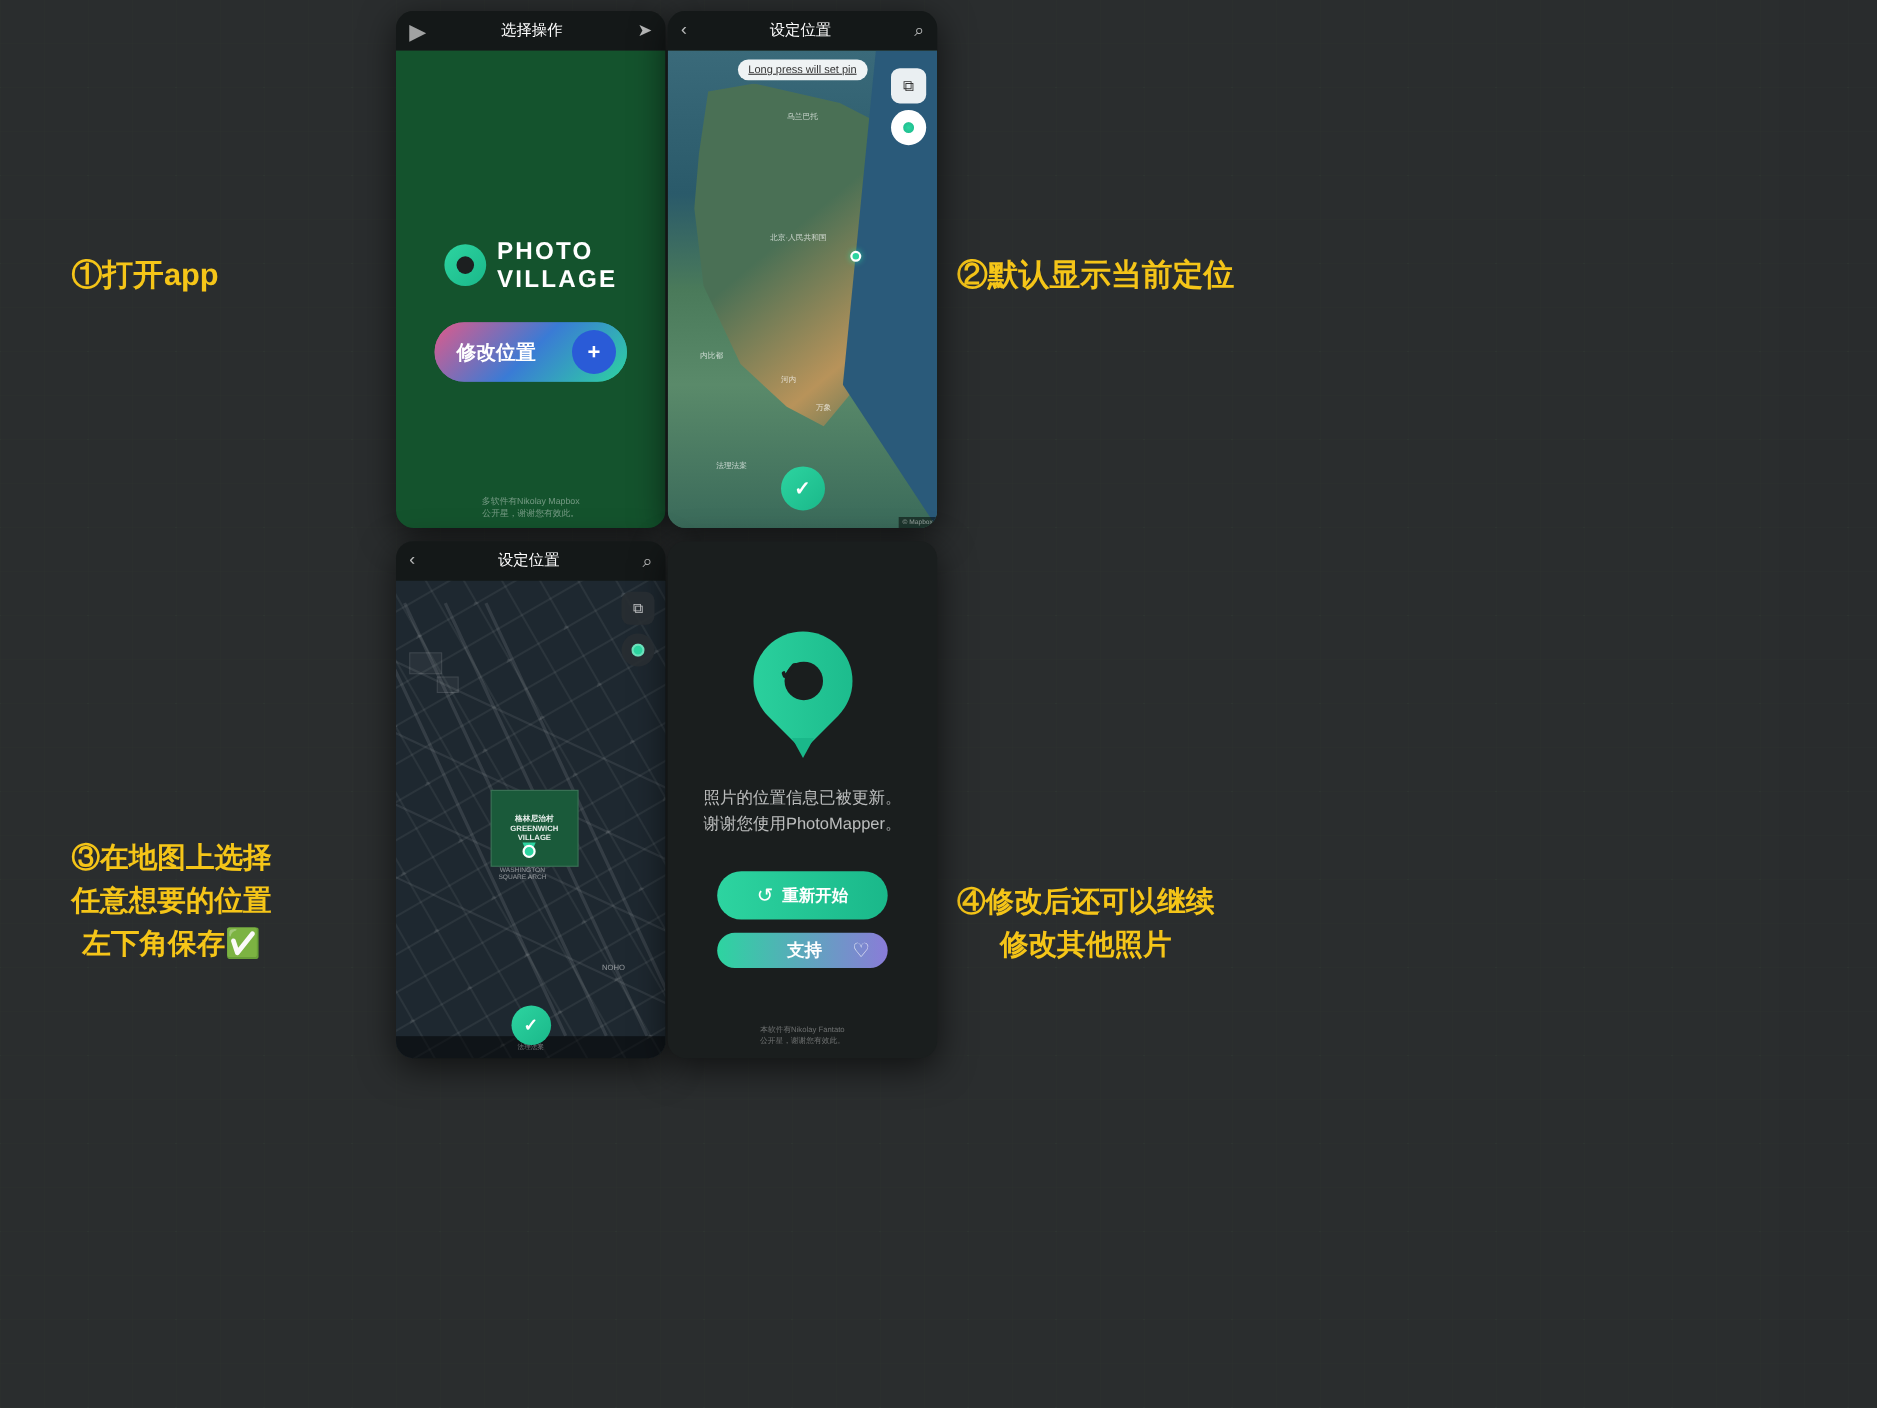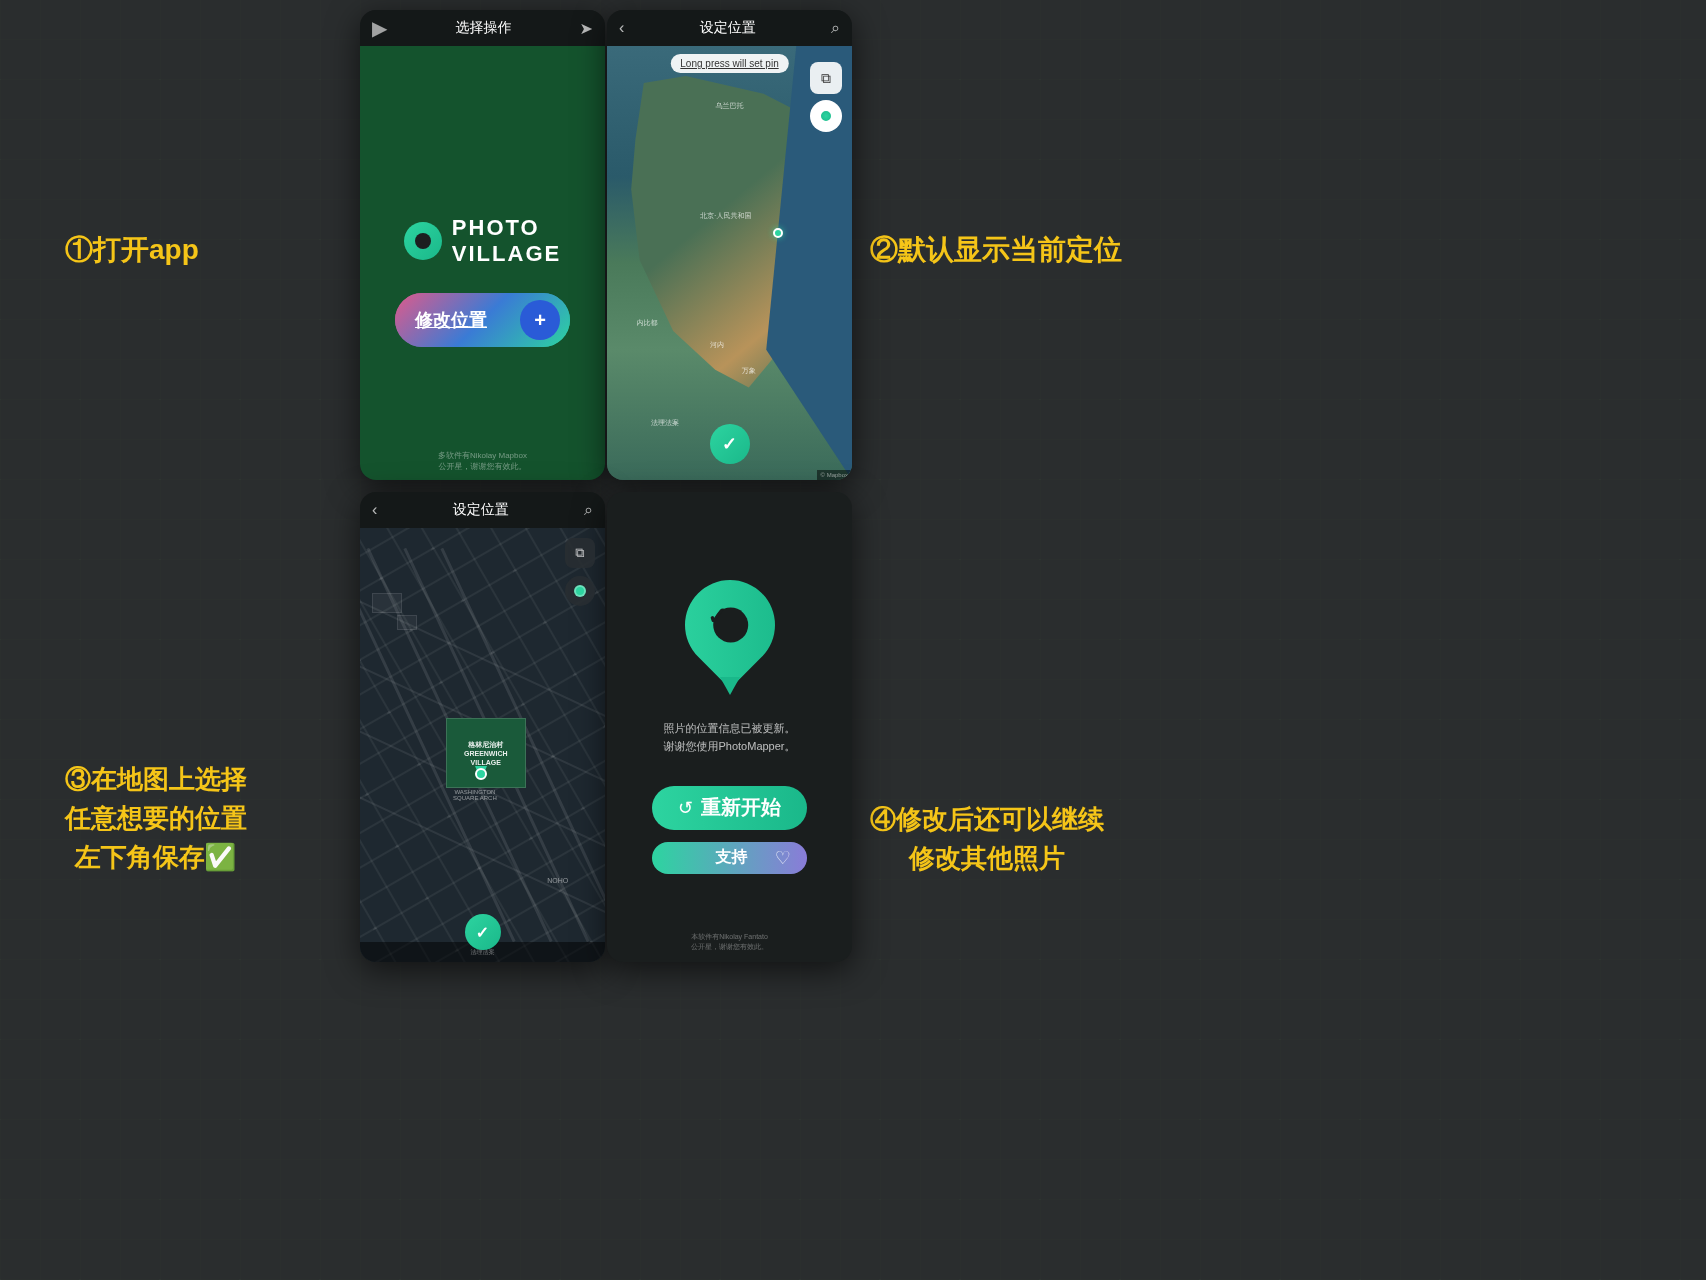--- a/index.html
+++ b/index.html
@@ -136,21 +136,20 @@
       background: linear-gradient(135deg, #e05a8a 0%, #3a7bd5 50%, #2dd4a0 100%);
       opacity: 0.9;
     }
 
     .btn-text {
       color: white;
       font-size: 18px;
       font-weight: bold;
       position: relative;
       z-index: 1;
-      text-decoration: underline;
     }
 
     .btn-icon-circle {
       width: 40px;
       height: 40px;
       border-radius: 50%;
       display: flex;
       align-items: center;
       justify-content: center;
       position: relative;
@@ -404,21 +403,21 @@
 
     .success-pin-container {
       display: flex;
       align-items: center;
       justify-content: center;
       margin-bottom: 20px;
     }
 
     .success-text {
       color: rgba(255,255,255,0.7);
-      font-size: 11px;
+      font-size: 15px;
       text-align: center;
       line-height: 1.6;
       margin-bottom: 30px;
       padding: 0 20px;
     }
 
     .btn-restart {
       width: 155px;
       height: 44px;
       background: linear-gradient(90deg, #2dd4a0, #1ab88a);
@@ -426,21 +425,21 @@
       display: flex;
       align-items: center;
       justify-content: center;
       gap: 8px;
       cursor: pointer;
       margin-bottom: 12px;
     }
 
     .btn-restart-text {
       color: white;
-      font-size: 20px;
+      font-size: 15px;
       font-weight: bold;
     }
 
     .btn-support {
       width: 155px;
       height: 32px;
       background: linear-gradient(90deg, #2dd4a0, #8a7cd8);
       border-radius: 22px;
       display: flex;
       align-items: center;

